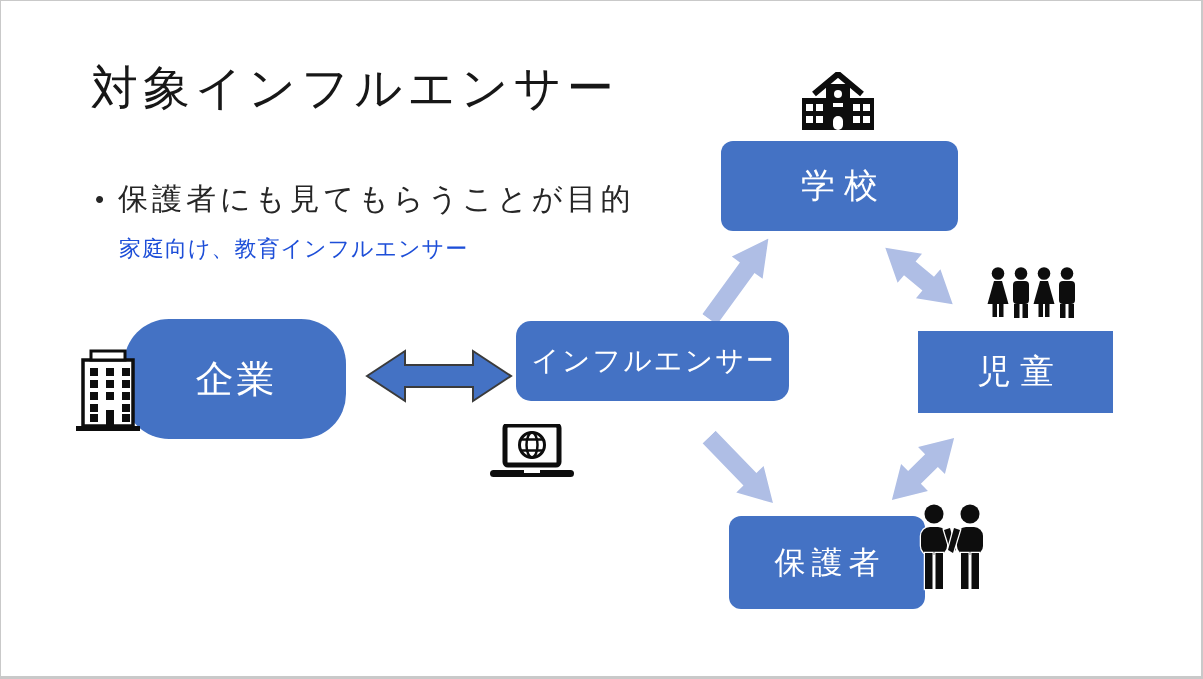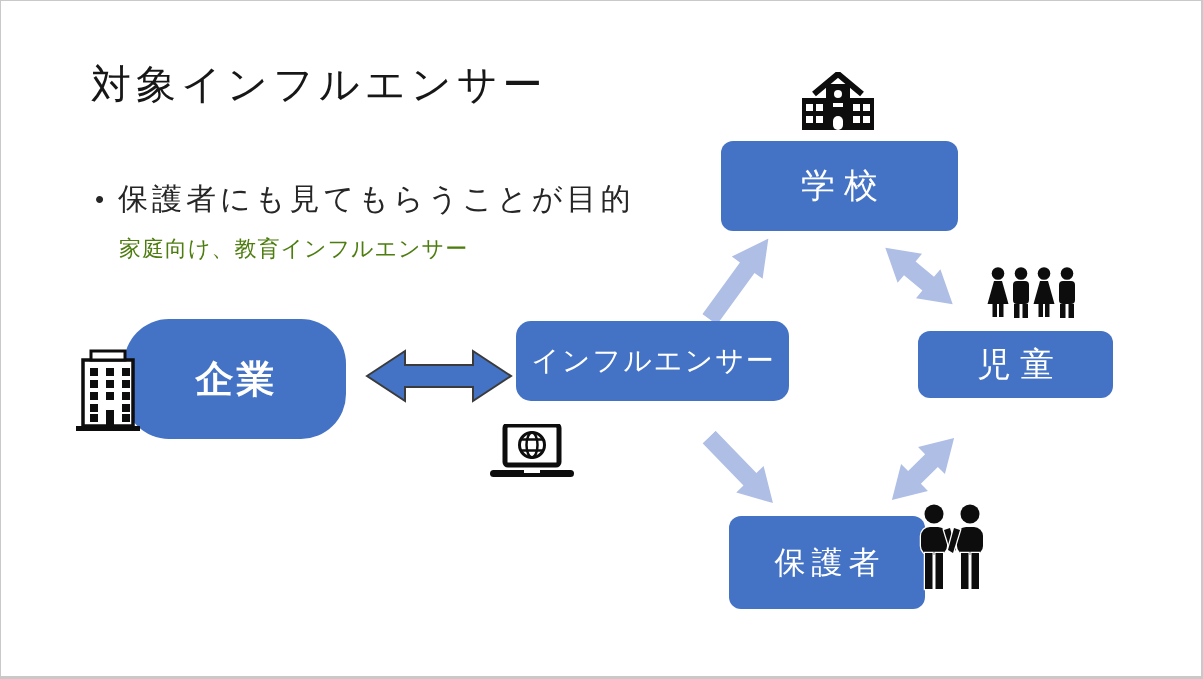--- a/index.html
+++ b/index.html
@@ -9,47 +9,47 @@
     box-sizing:border-box;
     background:#fff;
     border:1px solid var(--slide-border,#c9c9c9);
     border-right-width:2px;
     border-bottom-width:3px;
     overflow:hidden;
     font-family:"Liberation Sans","DejaVu Sans",sans-serif;
   }
   .title{
     position:absolute;left:90px;top:58px;
-    font-size:40px;line-height:1.25;
+    font-size:47px;line-height:1.25;
     letter-spacing:5px;
     color:var(--title-text,#171717);
     font-weight:400;
   }
   .bullet{
     position:absolute;left:94px;top:178px;
     display:flex;align-items:center;
     font-size:30px;color:var(--body-text,#262626);
     letter-spacing:4px;
   }
   .bullet-marker{font-size:26px;margin-right:14px;letter-spacing:0;}
   .subtext{
     position:absolute;left:118px;top:233px;
-    font-size:22px;color:#4d7c0f;letter-spacing:1px;
+    font-size:22px;color:#1d4ed8;letter-spacing:1px;
   }
   .node{
     position:absolute;
     background:var(--node-fill,#4472C4);
     color:var(--node-text,#fff);
     display:flex;align-items:center;justify-content:center;
     z-index:2;
   }
-  .node-company{left:123px;top:318px;width:222px;height:120px;border-radius:45px;font-size:38px;letter-spacing:3px;text-indent:3px;font-weight:bold;}
+  .node-company{left:123px;top:318px;width:222px;height:120px;border-radius:45px;font-size:38px;letter-spacing:3px;text-indent:3px;}
   .node-influencer{left:515px;top:320px;width:273px;height:80px;border-radius:15px;font-size:28px;letter-spacing:2px;text-indent:2px;}
   .node-school{left:720px;top:140px;width:237px;height:90px;border-radius:12px;font-size:34px;letter-spacing:9px;text-indent:9px;}
-  .node-children{left:917px;top:330px;width:195px;height:67px;border-radius:12px;font-size:34px;letter-spacing:9px;text-indent:9px;}
+  .node-children{left:917px;top:330px;width:195px;height:82px;border-radius:0;font-size:34px;letter-spacing:9px;text-indent:9px;}
   .node-parents{left:728px;top:515px;width:196px;height:93px;border-radius:12px;font-size:31px;letter-spacing:6px;text-indent:6px;}
   .icon{position:absolute;z-index:3;line-height:0;}
   .icon-building{left:75px;top:343px;}
   .icon-laptop{left:489px;top:423px;}
   .icon-school{left:799px;top:71px;}
   .icon-children{left:984px;top:265px;}
   .icon-parents{left:916px;top:502px;}
   .arrow{position:absolute;z-index:1;}
   .arrow polygon{fill:var(--arrow-light-fill,#AFBEE5);}
   .arrow-dark polygon{

